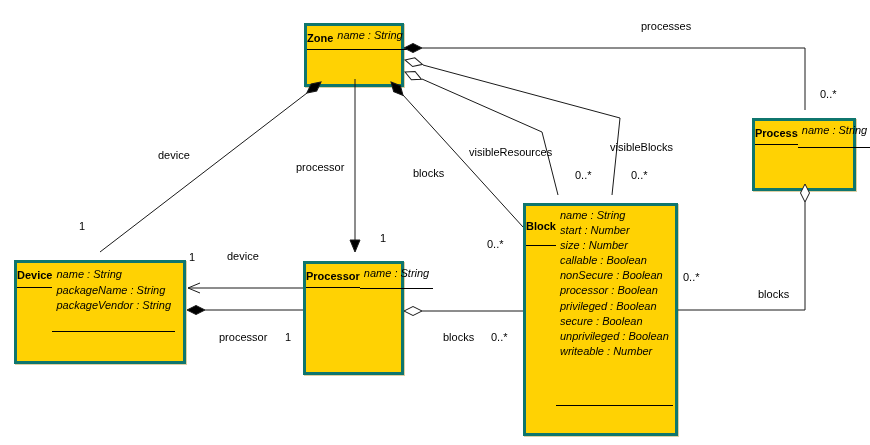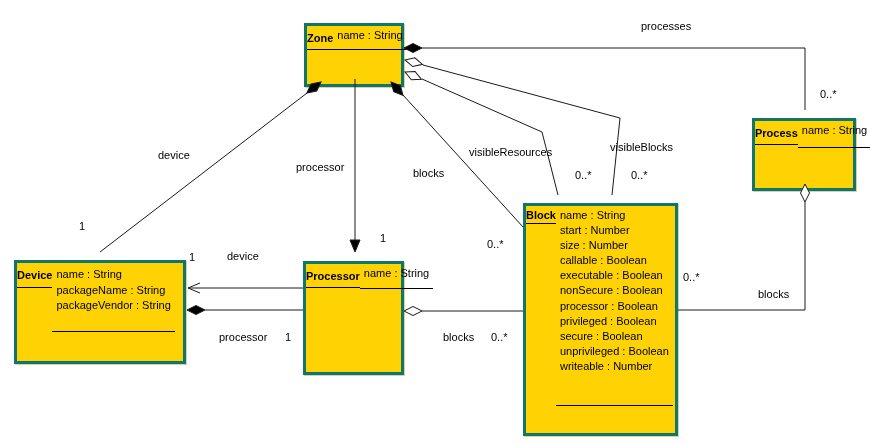--- a/index.html
+++ b/index.html
@@ -14,21 +14,21 @@
   }
   .uml-title{
     flex:0 0 auto;font-size:11px;font-weight:bold;text-align:center;color:#000;
     border-bottom:1px solid #000;display:flex;align-items:center;justify-content:center;
     box-sizing:border-box;
   }
   .uml-attrs{
     flex:0 0 auto;border-bottom:1px solid #000;box-sizing:border-box;
     font-size:11px;color:#000;padding:2px 4px;line-height:15px;overflow:hidden;
   }
-  .uml-attr{white-space:nowrap;}
+  .uml-attr{white-space:nowrap;font-style:italic;}
   .uml-ops{flex:1 1 auto;}
   .wire-label{position:absolute;font-size:11px;color:#000;white-space:nowrap;text-align:right;}
 </style>
 </head>
 <body>
 
 <div class="canvas">
 
   <div class="uml-class" style="left:304px;top:15px;width:100px;height:64px">
     <div class="uml-title" style="height:24px">Zone</div>
@@ -40,27 +40,26 @@
 
   <div class="uml-class" style="left:752px;top:110px;width:104px;height:73px">
     <div class="uml-title" style="height:24px">Process</div>
     <div class="uml-attrs" style="height:27px">
         <div class="uml-attr">name : String</div>
       </div>
     <div class="uml-ops"></div>
   </div>
 
   <div class="uml-class" style="left:523px;top:195px;width:155px;height:233px">
-    <div class="uml-title" style="height:18px">Block</div>
+    <div class="uml-title" style="height:40px">Block</div>
     <div class="uml-attrs" style="height:200px;line-height:15.1px">
         <div class="uml-attr">name : String</div>
         <div class="uml-attr">start : Number</div>
         <div class="uml-attr">size : Number</div>
         <div class="uml-attr">callable : Boolean</div>
-        <div class="uml-attr">executable : Boolean</div>
         <div class="uml-attr">nonSecure : Boolean</div>
         <div class="uml-attr">processor : Boolean</div>
         <div class="uml-attr">privileged : Boolean</div>
         <div class="uml-attr">secure : Boolean</div>
         <div class="uml-attr">unprivileged : Boolean</div>
         <div class="uml-attr">writeable : Number</div>
       </div>
     <div class="uml-ops"></div>
   </div>
 

